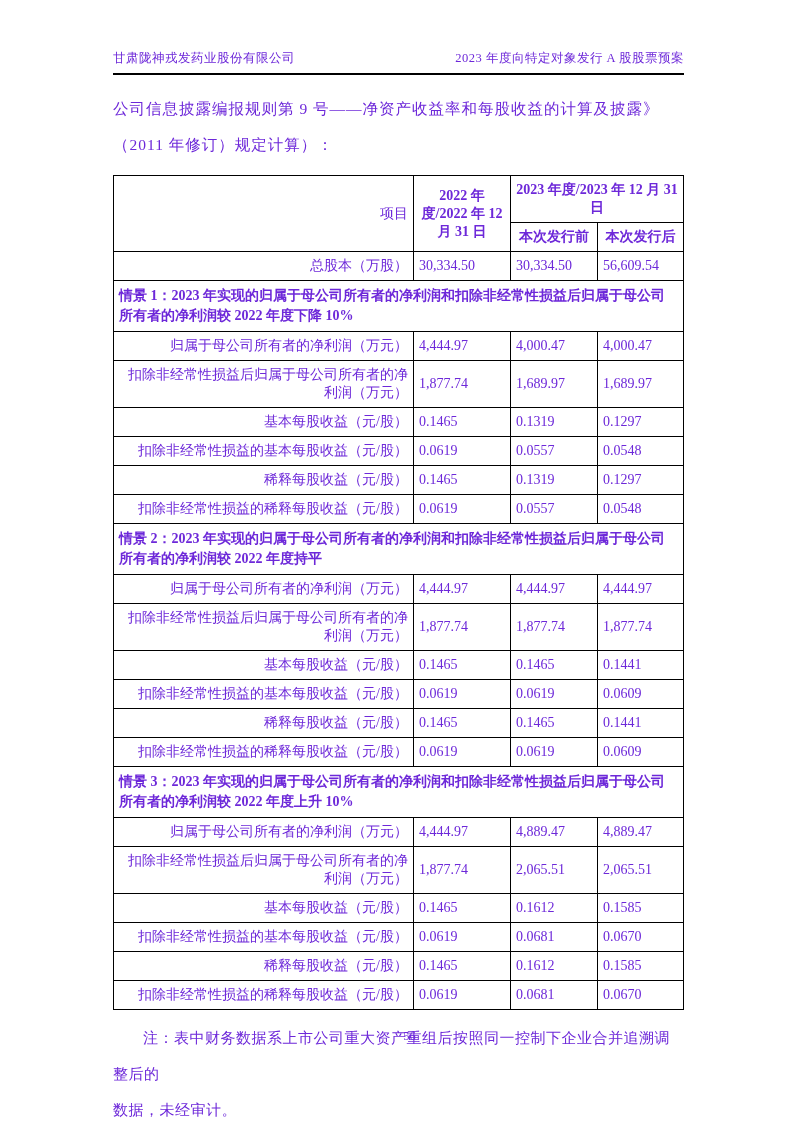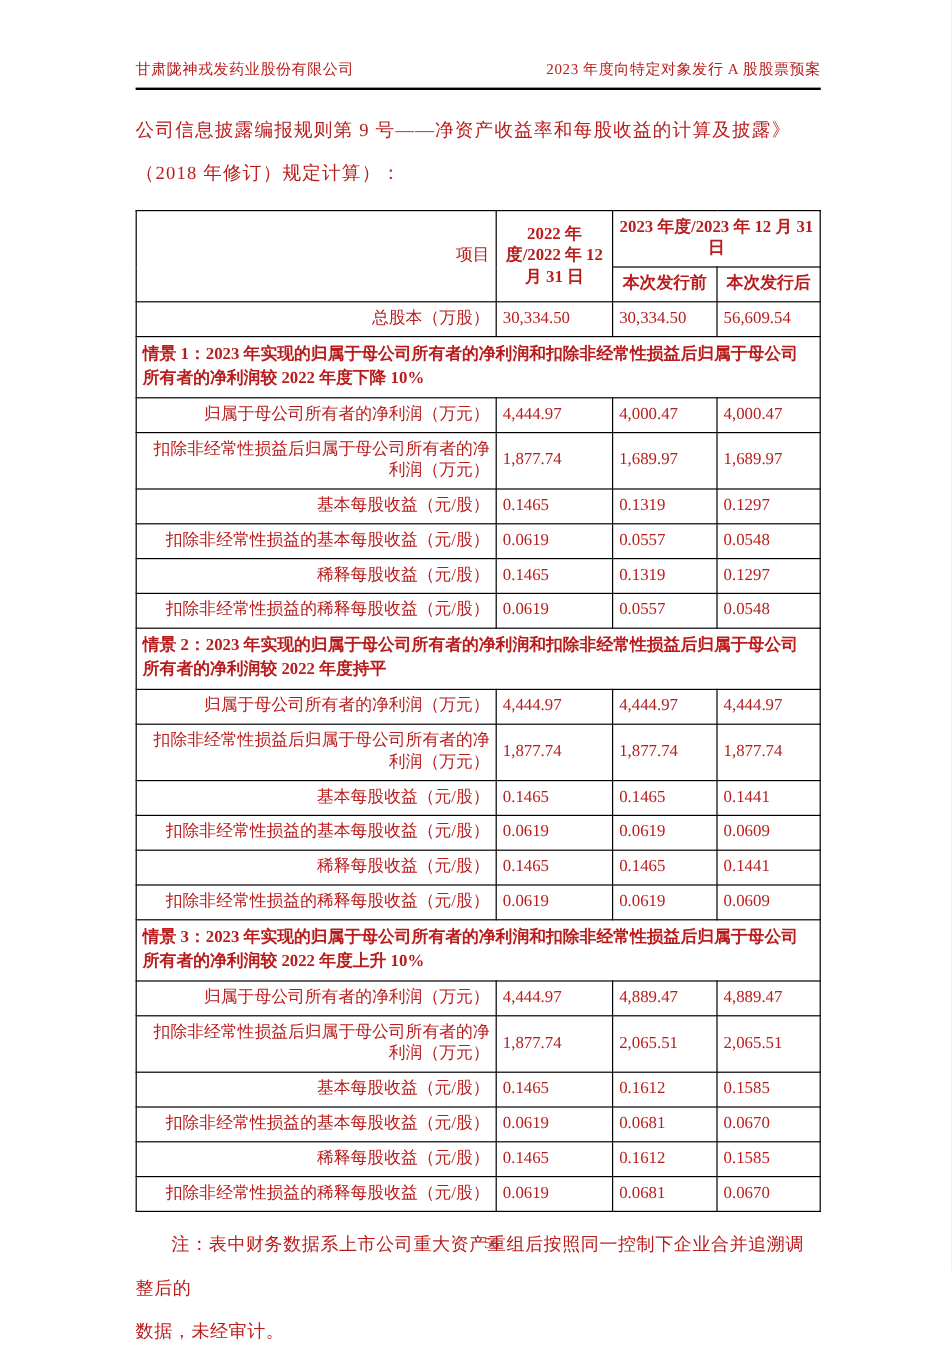--- a/index.html
+++ b/index.html
@@ -4,21 +4,21 @@
 <style>
   * { box-sizing: border-box; }
   html, body { margin: 0; padding: 0; background: #e8e8e8; }
   .page {
     position: relative;
     width: 793px;
     height: 1122px;
     margin: 0 auto;
     background: #ffffff;
     font-family: "Liberation Serif", "DejaVu Serif", serif;
-    color: #b91c1c;
+    color: #6d28d9;
     overflow: hidden;
   }
   .content {
     padding: 50px 109px 0 113px;
   }
   .doc-header {
     display: flex;
     justify-content: space-between;
     align-items: flex-end;
     border-bottom: 2px solid #000;
@@ -98,21 +98,21 @@
 <div class="page">
   <div class="content">
 
     <div class="doc-header">
       <span>甘肃陇神戎发药业股份有限公司</span>
       <span>2023 年度向特定对象发行 A 股股票预案</span>
     </div>
 
     <div class="intro">
       <div>公司信息披露编报规则第 9 号——净资产收益率和每股收益的计算及披露》</div>
-      <div>（2018 年修订）规定计算）：</div>
+      <div>（2011 年修订）规定计算）：</div>
     </div>
 
     <table class="fin-table">
       <colgroup>
         <col style="width:300px">
         <col style="width:97px">
         <col style="width:87px">
         <col style="width:86px">
       </colgroup>
       <thead>

